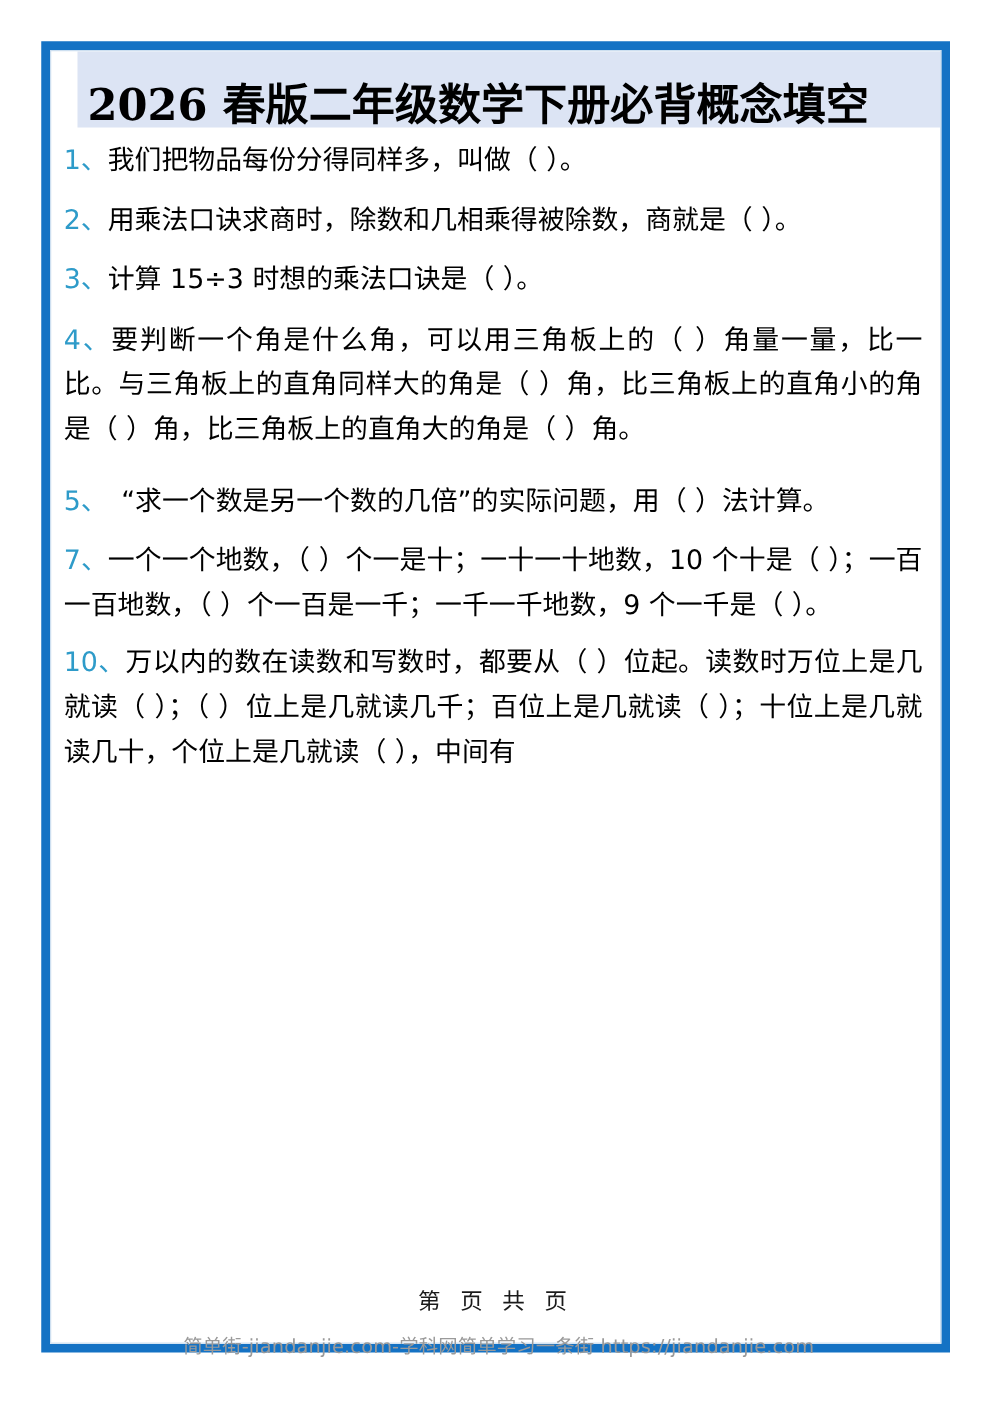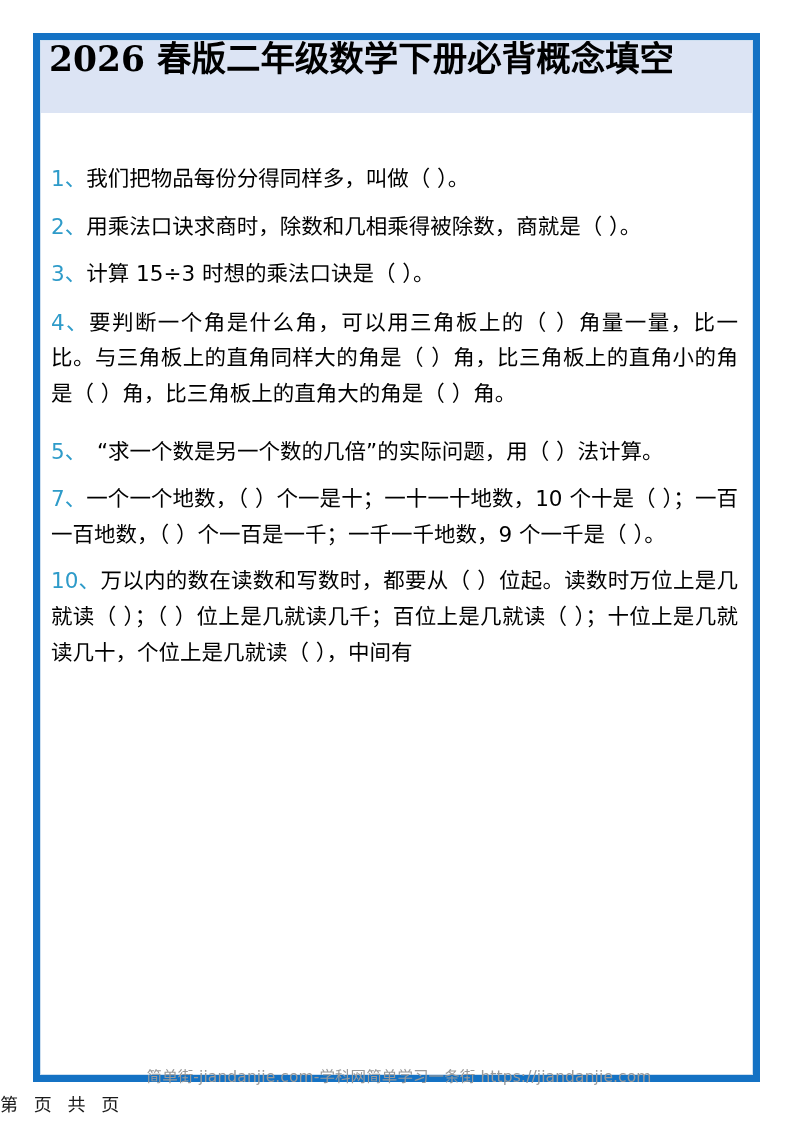--- a/index.html
+++ b/index.html
@@ -33,26 +33,27 @@
     inset: 0;
     box-sizing: border-box;
     border: 1px solid #cddff0;
     background: #ffffff;
     overflow: hidden;
   }
 
   
   #title-bar {
     background: #dce4f4;
-    height: 72px;
+    height: 61px;
     display: flex;
-    align-items: flex-start;
+    align-items: flex-end;
     justify-content: flex-start;
     padding: 0 0 0 8px;
     box-sizing: border-box;
+    margin-left: 21px;
   }
   #doc-title {
     font-family: "DejaVu Serif", "Liberation Serif", serif;
     font-weight: 700;
     font-size: 35px;
     line-height: 1;
     color: #000000;
     white-space: nowrap;
     letter-spacing: 0px;
     transform: scaleX(0.985);
@@ -75,21 +76,21 @@
     font-family: "DejaVu Sans", "Liberation Sans", sans-serif;
   }
   .q-num {
     color: #2e9bc9;
   }
   .q-text {
     color: #000000;
   }
 
   
-  .q-item[data-index="0"] { margin-bottom: 12px; margin-top: 39px; }
+  .q-item[data-index="0"] { margin-bottom: 12px; }
   .q-item[data-index="1"] { margin-bottom: 12px; }
   .q-item[data-index="2"] { margin-bottom: 13px; }
   .q-item[data-index="3"] { margin-bottom: 22px; }
   .q-item[data-index="4"] { margin-bottom: 12px; }
   .q-item[data-index="5"] { margin-bottom: 11px; }
   .q-item[data-index="6"] { margin-bottom: 11px; }
   .q-item[data-index="7"] { margin-bottom: 11px; }
   .q-item[data-index="8"] { margin-bottom: 11px; }
   .q-item[data-index="9"] { margin-bottom: 0; }
 
@@ -108,21 +109,22 @@
     font-family: "DejaVu Sans", "Liberation Sans", sans-serif;
     z-index: 5;
     pointer-events: none;
   }
 
   
   #page-footer {
     position: absolute;
     left: 0;
     right: 0;
-    top: 1093px;
+    top: 1030px;
+    text-align: center;
     font-size: 18px;
     line-height: 24px;
     color: #1a1a1a;
     letter-spacing: 5px;
     font-family: "DejaVu Sans", "Liberation Sans", sans-serif;
   }
 </style>
 </head>
 <body>
 

